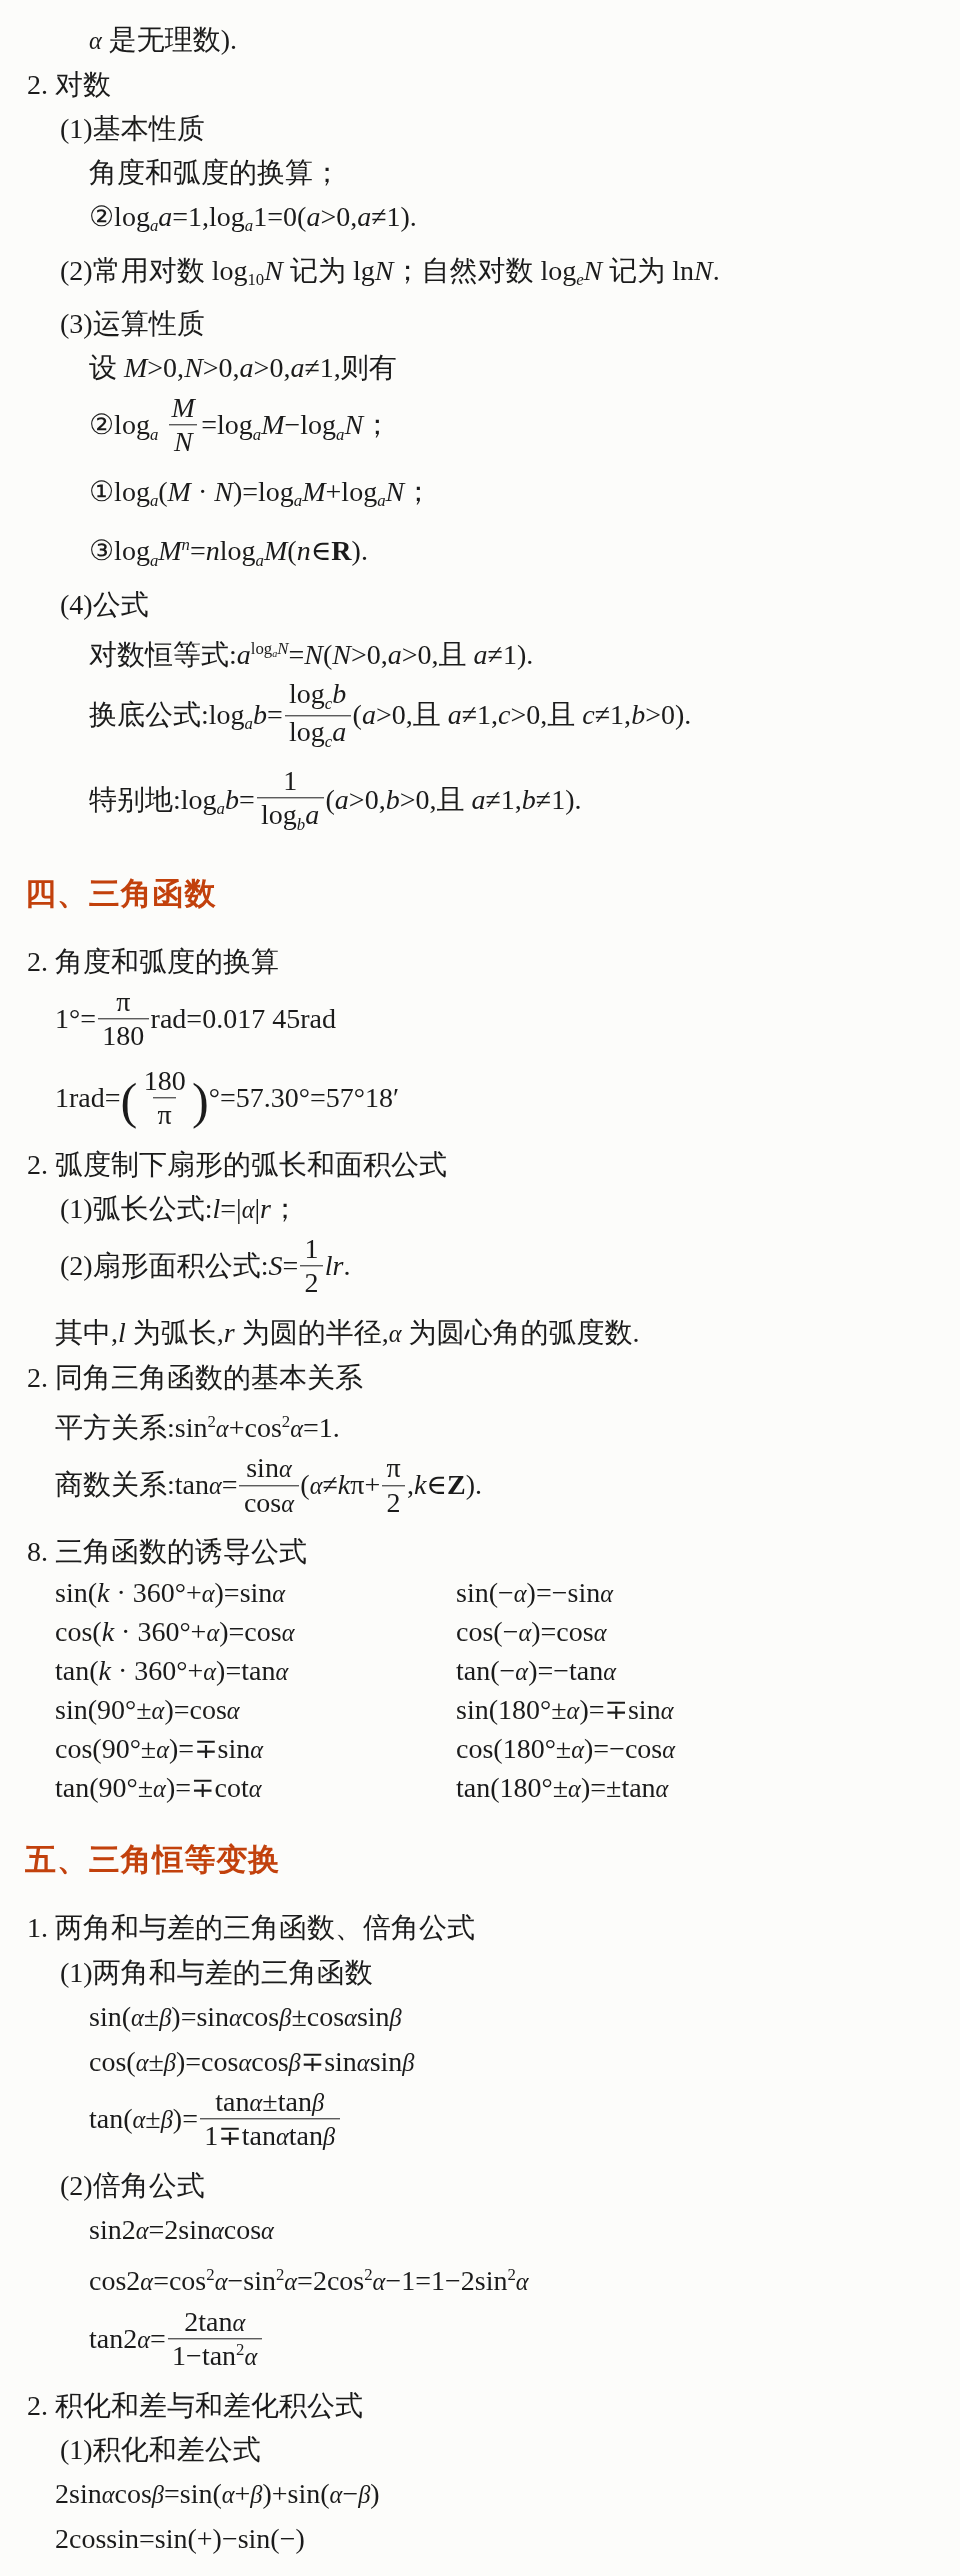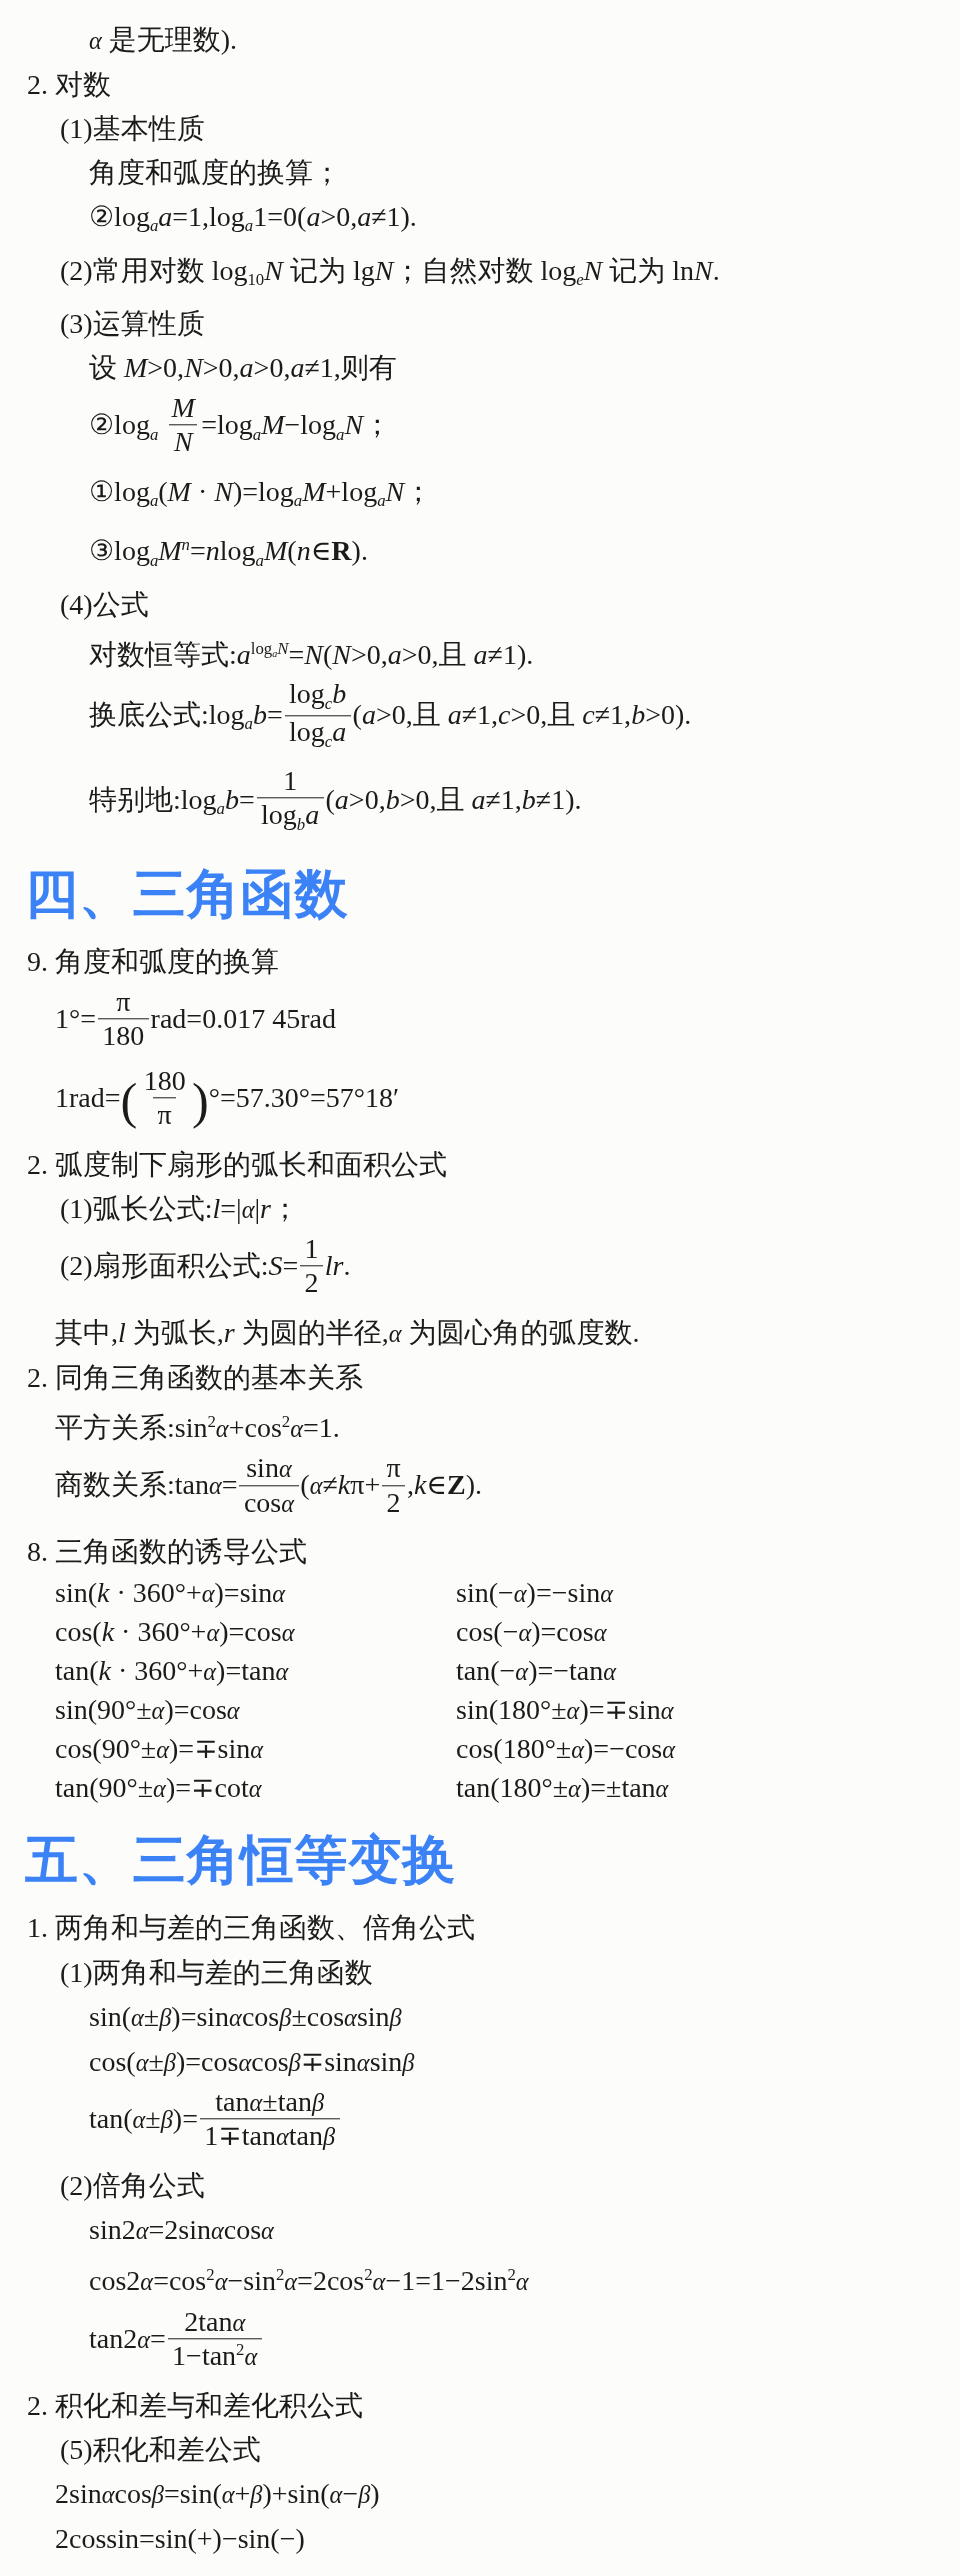--- a/index.html
+++ b/index.html
@@ -11,22 +11,22 @@
     font-size:28px;padding:22px 9px 36px 0;overflow:hidden;
   }
   .line{line-height:36px;margin-bottom:8.1px}
   .tall{margin-top:7.2px;margin-bottom:13.5px}
   .l0{margin-left:27px}
   .l1{margin-left:60px}
   .l2{margin-left:89px}
   .lF{margin-left:55px}
   .h1{
     font-family:"Liberation Sans","DejaVu Sans",sans-serif;
-    font-weight:700;font-size:53px;line-height:47px;
-    margin:33px 0 27px 25px;letter-spacing:0.9px;color:#3b82f6;
+    font-weight:700;font-size:31px;line-height:47px;
+    margin:33px 0 27px 25px;letter-spacing:0.9px;color:#c2410c;
   }
   .row2{display:grid;grid-template-columns:401px auto;margin-left:55px;line-height:29px;margin-bottom:9px}
   sub{font-size:.6em;vertical-align:-0.32em}
   sup{font-size:.6em;vertical-align:0.62em}
   .frac{display:inline-flex;flex-direction:column;align-items:center;vertical-align:middle;margin:0 1.8px;line-height:1.12;transform:translateY(-2.7px)}
   .frac .num{padding:0 4.5px 0.9px}
   .frac .den{border-top:1.8px solid #1b1b1b;padding:0.9px 4.5px 0}
   .bp{font-size:1.8em;line-height:1;vertical-align:middle;font-weight:400}
   i.v{font-style:italic}
   i.gk{font-size:.87em}
@@ -55,21 +55,21 @@
       <div class="line l2">对数恒等式:<i class="v">a</i><sup>log<sub><i class="v">a</i></sub><i class="v">N</i></sup>=<i class="v">N</i>(<i class="v">N</i>&gt;0,<i class="v">a</i>&gt;0,且 <i class="v">a</i>≠1).</div>
       <div class="line l2 tall">换底公式:log<sub><i class="v">a</i></sub><i class="v">b</i>=<span class="frac">
           <span class="num">log<sub><i class="v">c</i></sub><i class="v">b</i></span>
           <span class="den">log<sub><i class="v">c</i></sub><i class="v">a</i></span>
         </span>(<i class="v">a</i>&gt;0,且 <i class="v">a</i>≠1,<i class="v">c</i>&gt;0,且 <i class="v">c</i>≠1,<i class="v">b</i>&gt;0).</div>
       <div class="line l2 tall">特别地:log<sub><i class="v">a</i></sub><i class="v">b</i>=<span class="frac">
           <span class="num">1</span>
           <span class="den">log<sub><i class="v">b</i></sub><i class="v">a</i></span>
         </span>(<i class="v">a</i>&gt;0,<i class="v">b</i>&gt;0,且 <i class="v">a</i>≠1,<i class="v">b</i>≠1).</div>
       <div class="h1">四、三角函数</div>
-      <div class="line l0">9. 角度和弧度的换算</div>
+      <div class="line l0">2. 角度和弧度的换算</div>
       <div class="line lF tall">1°=<span class="frac">
           <span class="num">π</span>
           <span class="den">180</span>
         </span>rad=0.017 45rad</div>
       <div class="line lF tall">1rad=<span class="bp">(</span><span class="frac">
           <span class="num">180</span>
           <span class="den">π</span>
         </span><span class="bp">)</span>°=57.30°=57°18′</div>
       <div class="line l0">2. 弧度制下扇形的弧长和面积公式</div>
       <div class="line l1">(1)弧长公式:<i class="v">l</i>=|<i class="v gk">α</i>|<i class="v">r</i>；</div>
@@ -122,18 +122,18 @@
           <span class="den">1∓tan<i class="v gk">α</i>tan<i class="v gk">β</i></span>
         </span></div>
       <div class="line l1">(2)倍角公式</div>
       <div class="line l2">sin2<i class="v gk">α</i>=2sin<i class="v gk">α</i>cos<i class="v gk">α</i></div>
       <div class="line l2">cos2<i class="v gk">α</i>=cos<sup>2</sup><i class="v gk">α</i>−sin<sup>2</sup><i class="v gk">α</i>=2cos<sup>2</sup><i class="v gk">α</i>−1=1−2sin<sup>2</sup><i class="v gk">α</i></div>
       <div class="line l2 tall">tan2<i class="v gk">α</i>=<span class="frac">
           <span class="num">2tan<i class="v gk">α</i></span>
           <span class="den">1−tan<sup>2</sup><i class="v gk">α</i></span>
         </span></div>
       <div class="line l0">2. 积化和差与和差化积公式</div>
-      <div class="line l1">(5)积化和差公式</div>
+      <div class="line l1">(1)积化和差公式</div>
       <div class="line lF">2sin<i class="v gk">α</i>cos<i class="v gk">β</i>=sin(<i class="v gk">α</i>+<i class="v gk">β</i>)+sin(<i class="v gk">α</i>−<i class="v gk">β</i>)</div>
       <div class="line lF">2cossin=sin(+)−sin(−)</div>
     </div>
 </div>
 
 
 </body></html>

